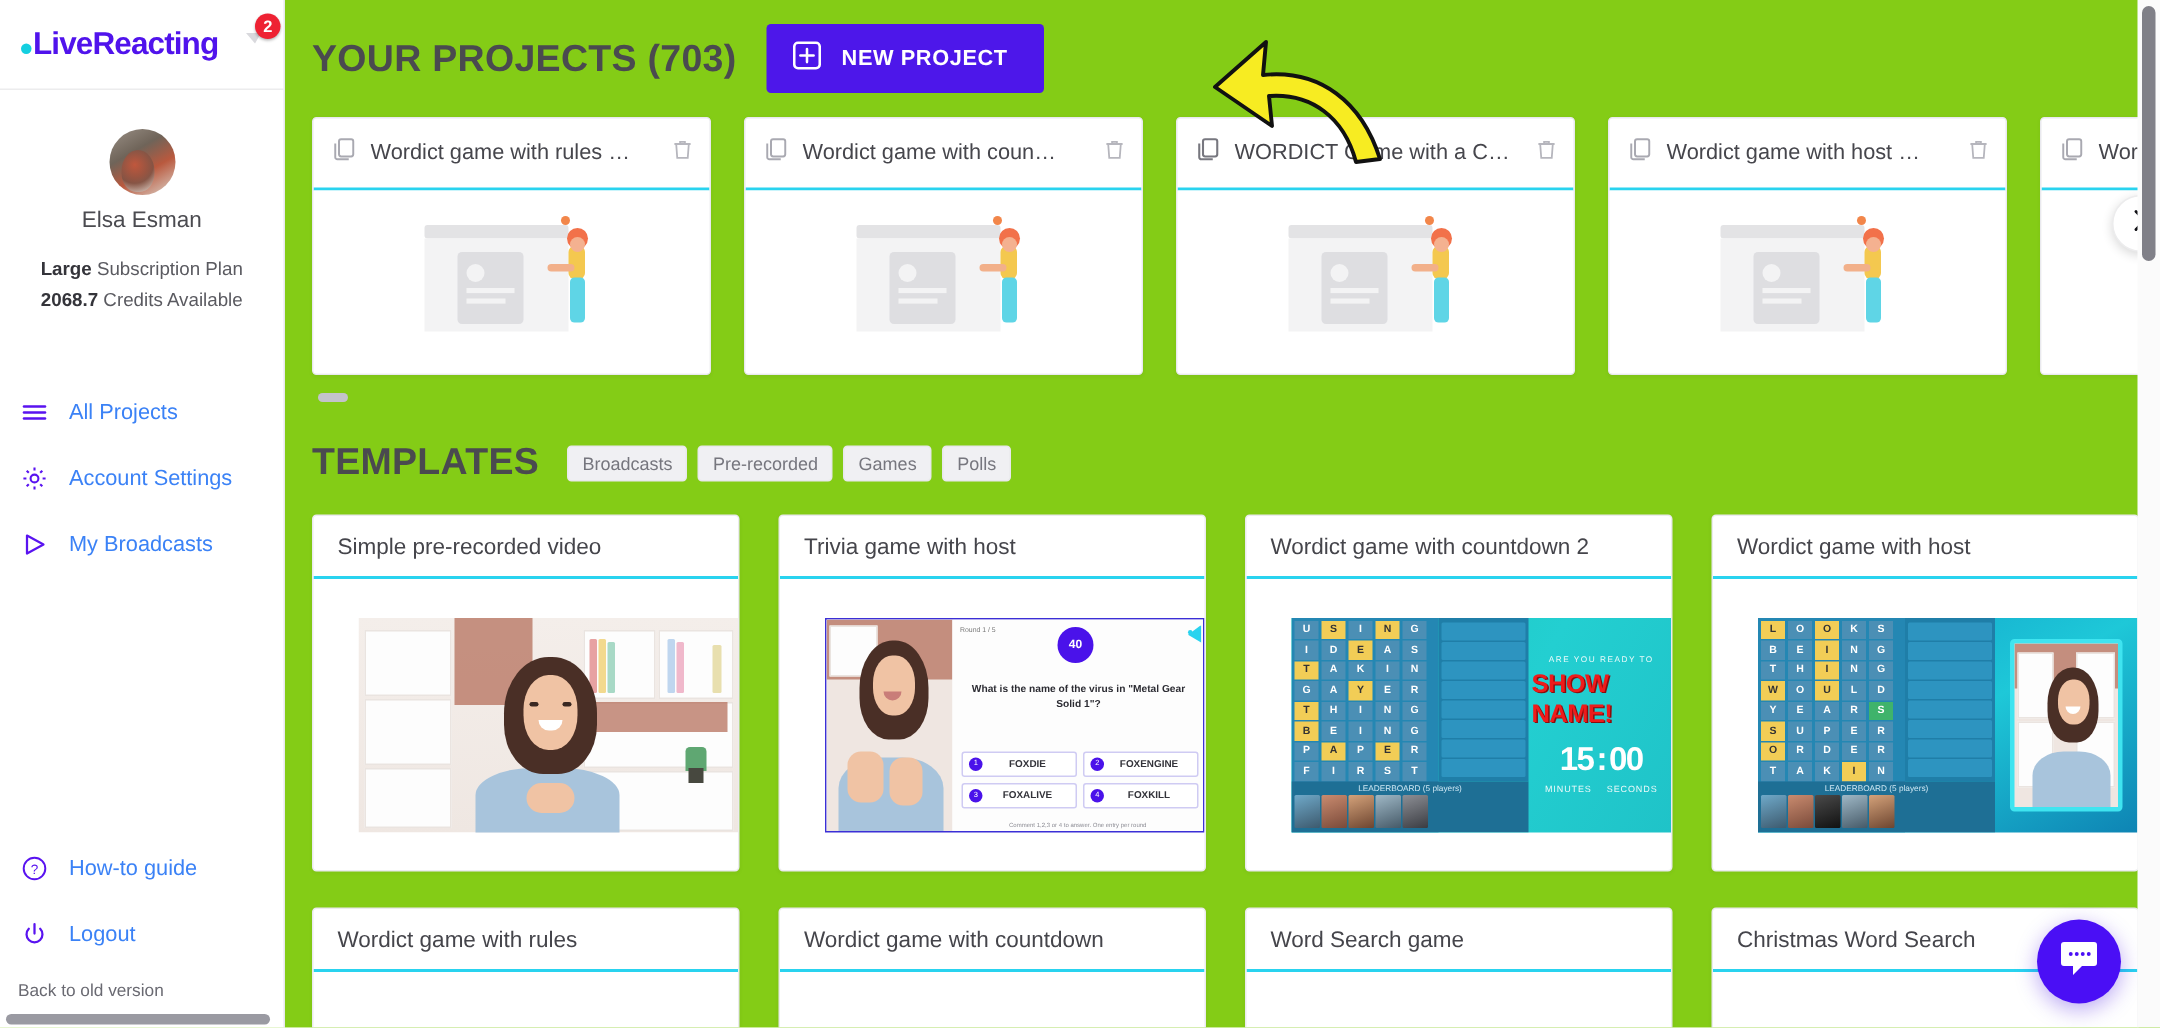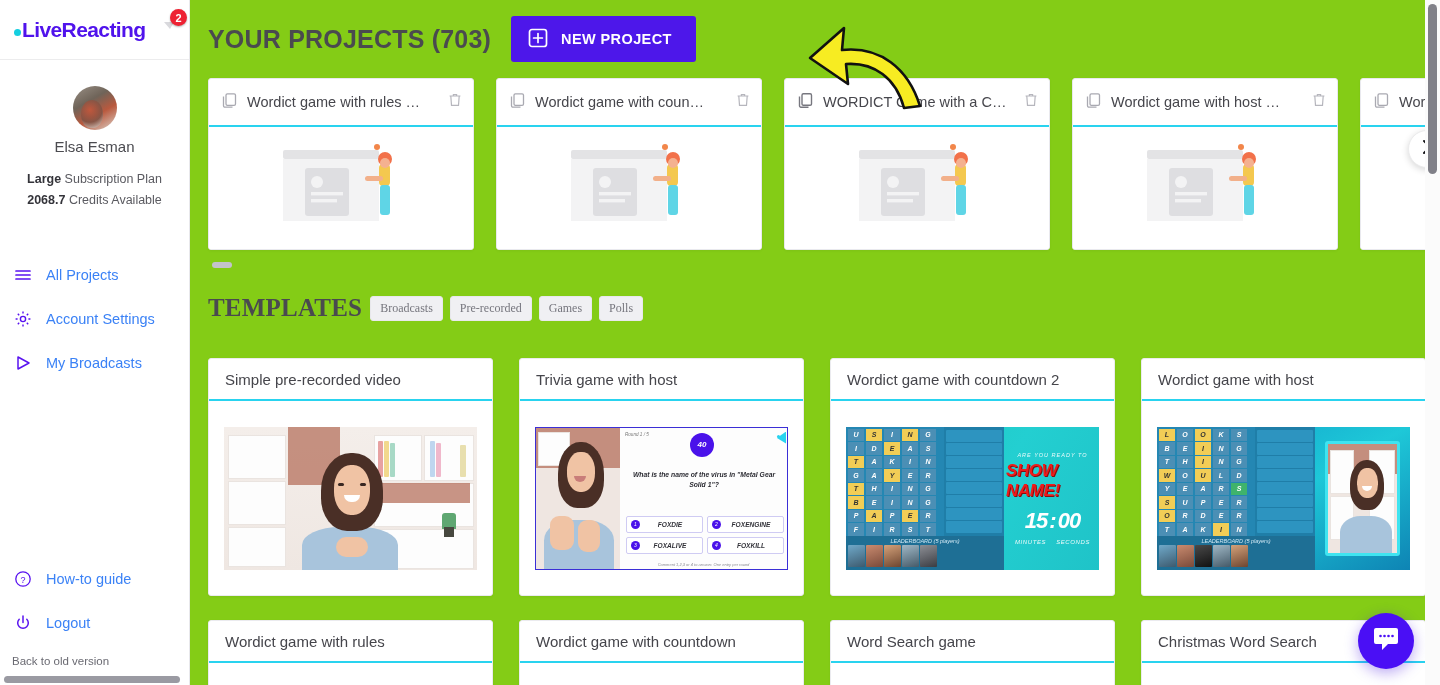--- a/index.html
+++ b/index.html
@@ -140,21 +140,21 @@
     box-shadow: 0 2px 7px rgba(0,0,0,.16);
     display: flex; align-items: center; justify-content: center;
     cursor: pointer; z-index: 6;
   }
   .hbar-proj {
     width: 20px; height: 6px; border-radius: 4px;
     background: #c3c3cb; margin: 12px 0 0 4px;
   }
 
   
-  .tpl-head { display: flex; align-items: center; gap: 8px; margin: 26px 0 36px 0; font-family: Liberation Serif, serif; }
+  .tpl-head { display: flex; align-items: center; gap: 19px; margin: 26px 0 20px 0; }
   .title-templates {
     font-size: 25px; font-weight: bold; color: #4a4a4f; letter-spacing: .2px;
   }
   .chips { display: flex; gap: 7px; }
   .chip {
     background: #f0f0f3; border: 1px solid #e8e8ec; border-radius: 3px;
     font-size: 12px; color: #76767e; padding: 4px 9px; cursor: pointer;
   }
   .tpl-grid {
     display: grid; grid-template-columns: repeat(4, 285px);
@@ -165,21 +165,21 @@
     box-shadow: 0 1px 3px rgba(20,20,40,.05);
     height: 238px; overflow: hidden; cursor: pointer;
     display: flex; flex-direction: column;
   }
   .tpl-title {
     height: 42px; display: flex; align-items: center;
     padding: 0 16px; font-size: 15px; color: #45454b;
     border-bottom: 2px solid #29d3ef;
     white-space: nowrap; overflow: hidden; text-overflow: ellipsis;
   }
-  .tpl-body { flex: 1; display: flex; align-items: center; justify-content: center; font-style: italic; }
+  .tpl-body { flex: 1; display: flex; align-items: center; justify-content: flex-end; }
   .thumb { width: 253px; height: 143px; overflow: hidden; position: relative; }
 
   
   .girl-bg {
     position:absolute; inset:0;
     background:
       linear-gradient(180deg, #f4eeea 0%, #efe7e2 100%);
   }
   .shelf {
     position:absolute; background:#fdfdfd; border:1px solid #eae4e0;

